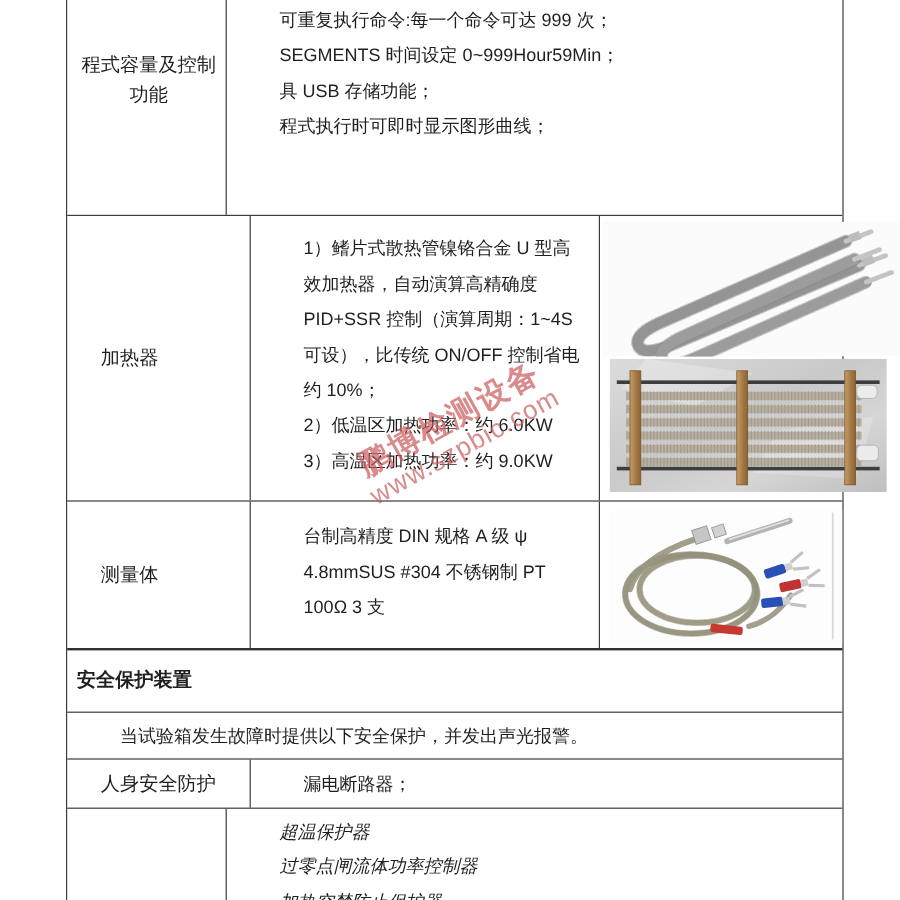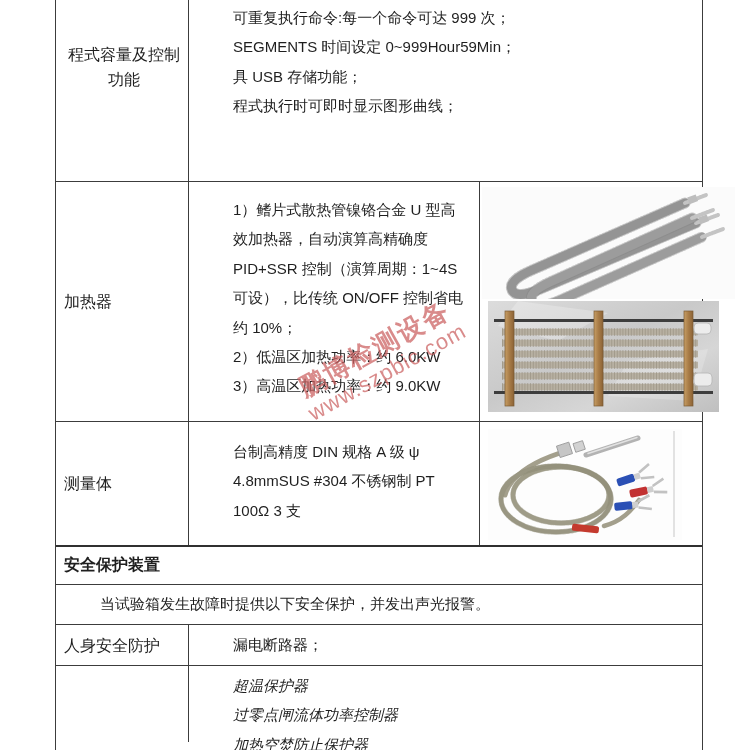--- a/index.html
+++ b/index.html
@@ -11,31 +11,31 @@
   .page{position:relative;width:750px;height:750px;background:#fff;}
   .spec-table{
     position:absolute;left:55px;top:0;width:648px;height:750px;
     border-left:1px solid #3c3c3c;border-right:1px solid #3c3c3c;
     display:flex;flex-direction:column;box-sizing:border-box;
   }
   .row{display:flex;box-sizing:border-box;border-bottom:1px solid #3c3c3c;}
   .row-program{height:182px;}
   .row-heater{height:240px;}
   .row-sensor{height:125px;border-bottom:2px solid #303030;}
-  .row-section{height:38px;}
+  .row-section{height:52px;}
   .row-alarm{height:40px;}
   .row-personal{height:41px;}
   .row-last{height:76px;border-bottom:none;font-style:italic;}
   .cell{box-sizing:border-box;}
   .label-cell{
     width:133px;min-width:133px;border-right:1px solid #3c3c3c;
     font-size:16px;line-height:25px;padding:0 4px 0 8px;text-align:center;
   }
   .label-top{padding-top:42px;}
-  .label-mid{display:flex;align-items:center;}
+  .label-mid{display:flex;align-items:center;margin-left:20px;}
   .content-cell{flex:1;font-size:15px;padding:0 6px 0 8px;margin-left:36px;}
   .lines p{margin:0;line-height:29.4px;white-space:nowrap;}
   .row-program .lines{padding-top:3px;}
   .row-heater .text-cell{width:255px;min-width:255px;border-right:1px solid #3c3c3c;}
   .row-heater .lines{padding-top:13px;}
   .row-sensor .text-cell{width:255px;min-width:255px;border-right:1px solid #3c3c3c;}
   .row-sensor .lines{padding-top:15px;line-height:30px;}
   .img-cell{flex:1;position:relative;}
   .section-cell{flex:1;display:flex;align-items:center;font-size:16px;font-weight:bold;padding-left:8px;}
   .v-center{display:flex;align-items:center;}

